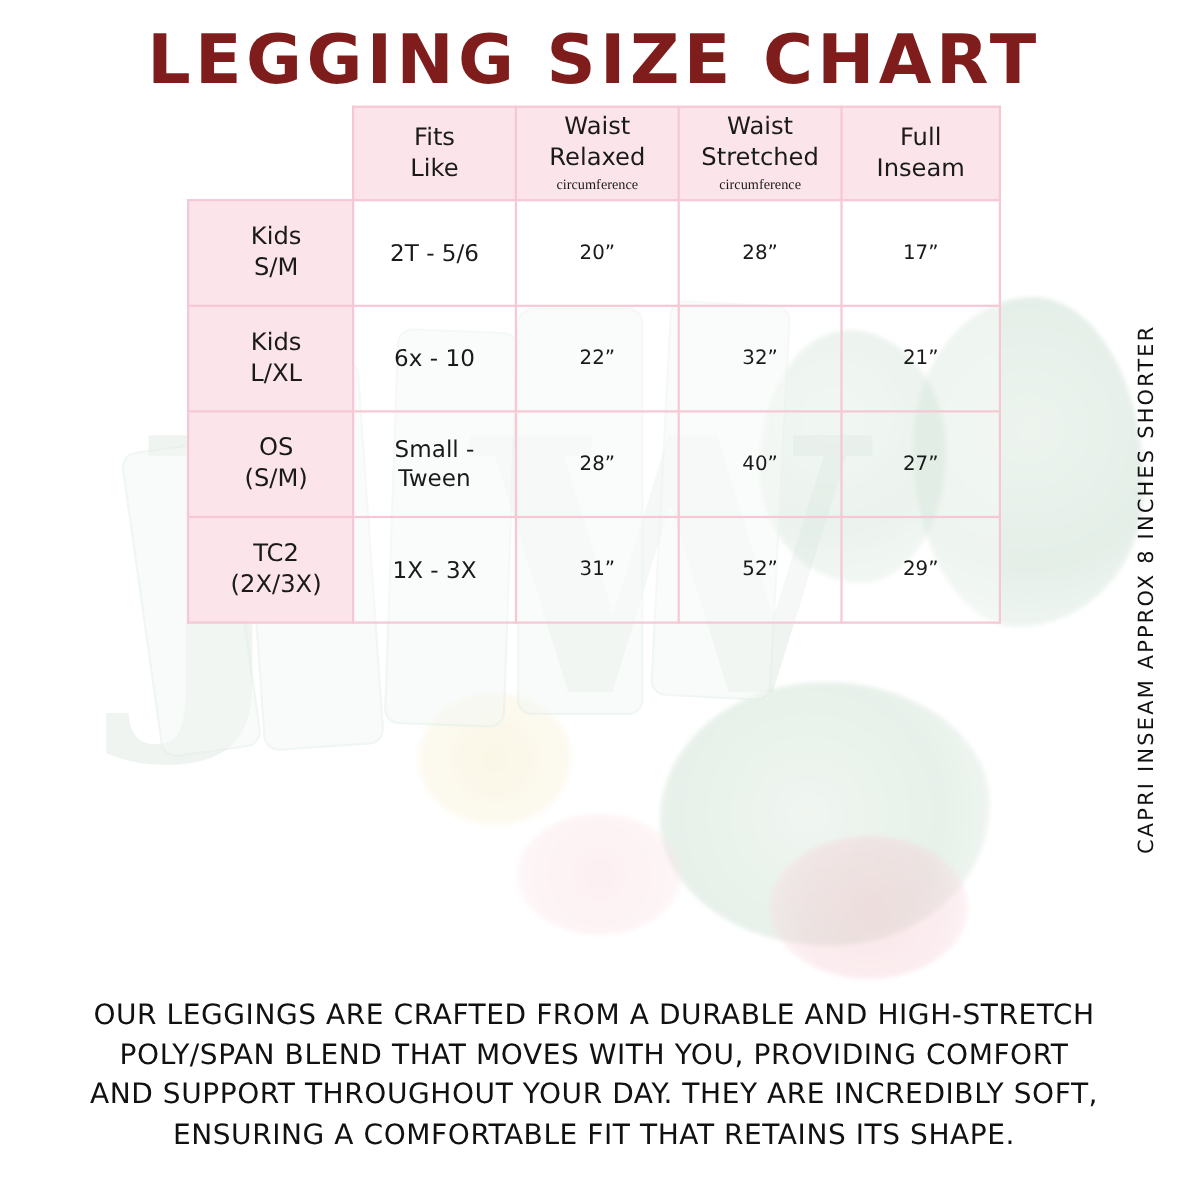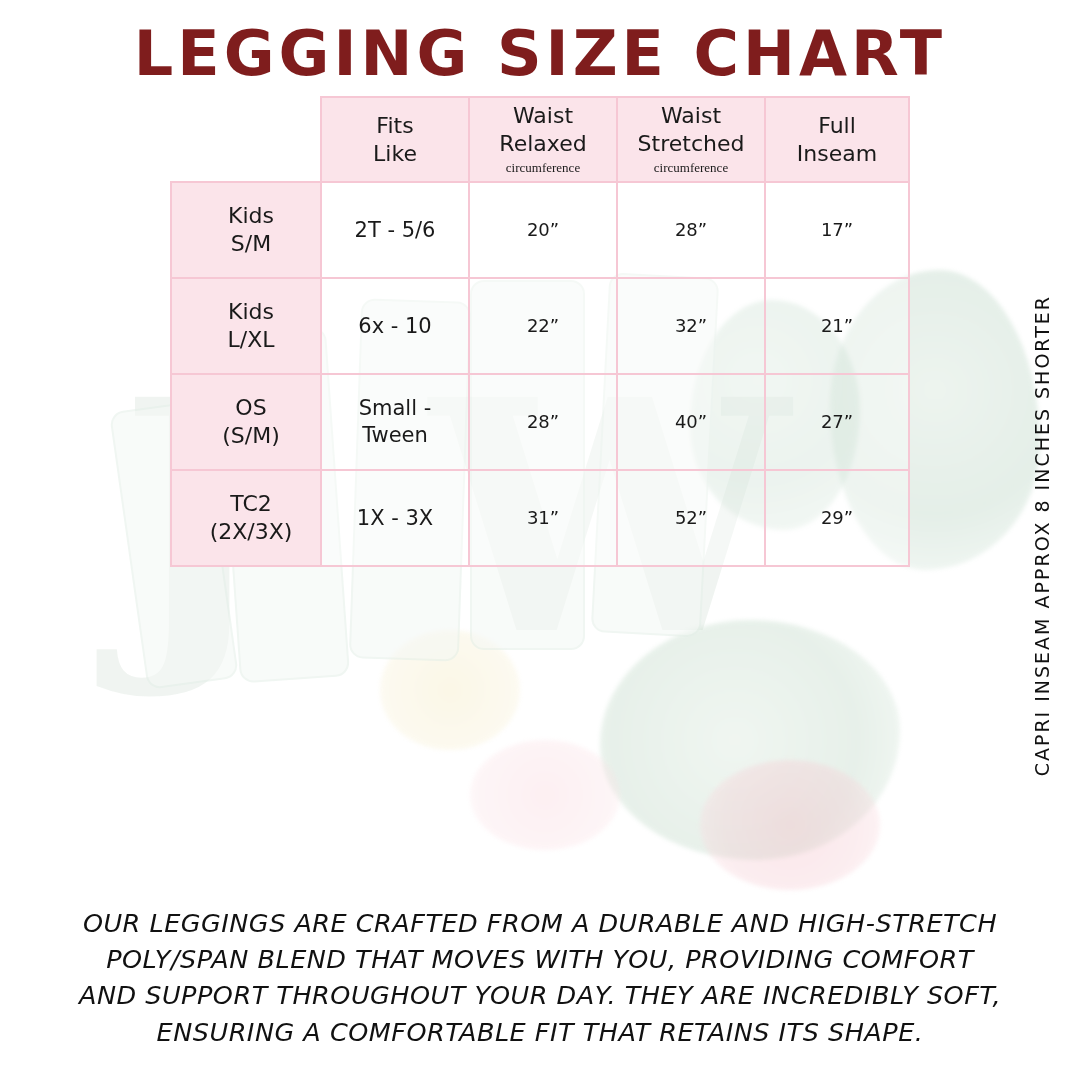--- a/index.html
+++ b/index.html
@@ -187,21 +187,21 @@
     right: 0;
     top: 905px;
     text-align: center;
     font-family: "DejaVu Sans", sans-serif;
     font-size: 25.5px;
     letter-spacing: 0.5px;
     line-height: 1.42;
     color: #111111;
     padding: 0 36px;
   }
-  .footer p { margin: 0; font-style: italic; }
+  .footer p { margin: 0; }
 </style>
 </head>
 <body>
 
 <div class="bg-art">
   <div class="wm-letter w1">J</div>
   <div class="wm-letter w2">W</div>
   <div class="blob cactus-a"></div>
   <div class="blob cactus-b"></div>
   <div class="blob cactus-c"></div>

